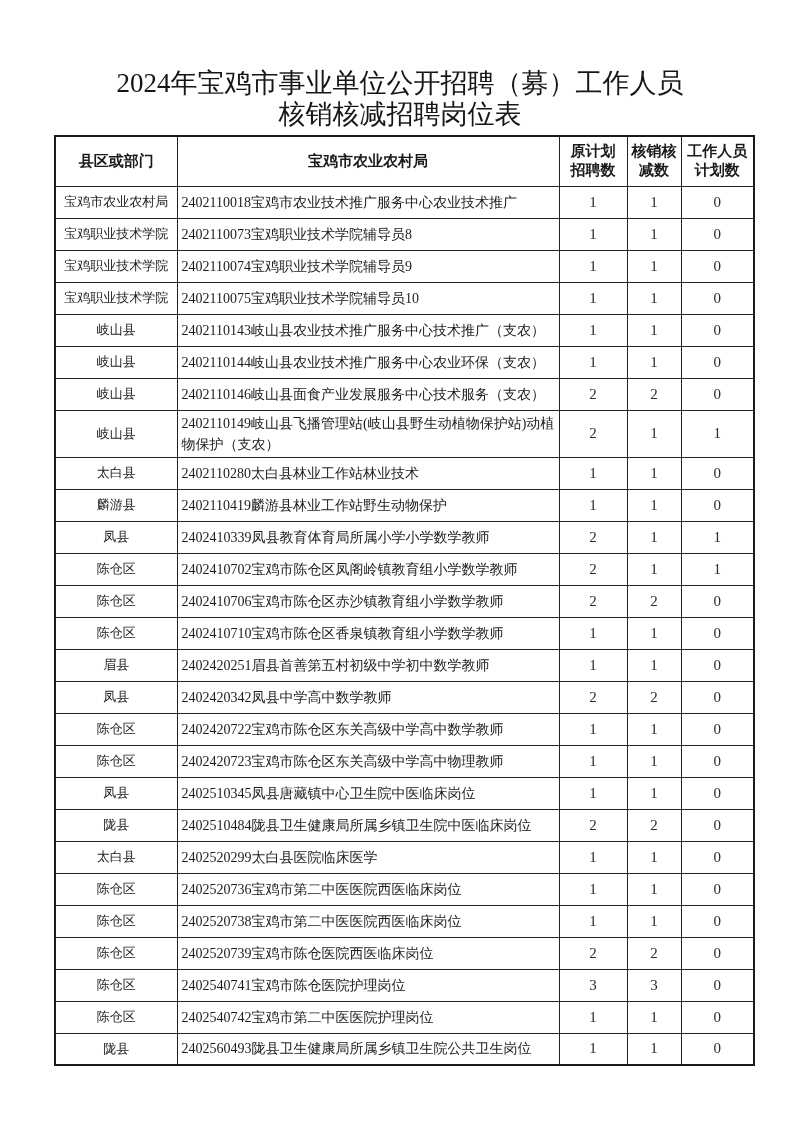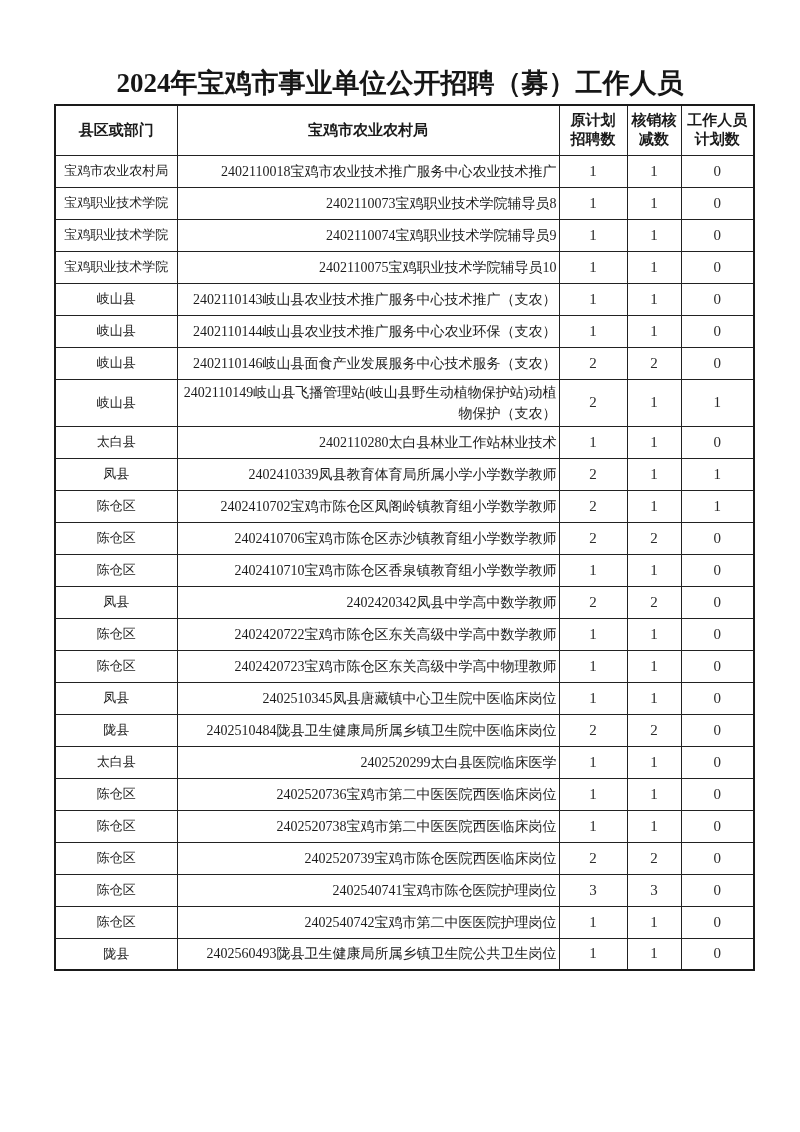--- a/index.html
+++ b/index.html
@@ -8,21 +8,21 @@
     width:800px; height:1132px;
     font-family:"Liberation Serif","DejaVu Serif",serif;
     color:#1c1c1c;
     position:relative;
     overflow:hidden;
   }
   .page { width:800px; height:1132px; background:#ffffff; }
   .title {
     margin-top:68px;
     text-align:center;
-    font-weight:bold;
+    font-weight:normal;
     font-size:27px;
     line-height:31px;
     color:#161616;
   }
   table.tbl {
     border-collapse:collapse;
     table-layout:fixed;
     width:699px;
     margin:5px 0 0 54px;
     border:2.5px solid #1a1a1a;
@@ -41,30 +41,31 @@
     font-size:15px;
     font-weight:bold;
     text-align:center;
     white-space:pre-line;
     line-height:1.3;
     color:#1a1a1a;
   }
   tbody td { height:32px; font-size:14px; }
   td.ctr { text-align:center; }
   td.dept { font-size:13px; padding:4px 1px; }
-  td.pos  { text-align:right; padding:2px 2px 2px 4px; line-height:1.5; }
+  td.pos  { text-align:left; padding:2px 2px 2px 4px; line-height:1.5; }
   td.num  { font-size:15px; color:#2a2a2a; }
 </style>
 </head>
 <body>
 
 <div class="page">
 
   <div class="title">
     <div>2024年宝鸡市事业单位公开招聘（募）工作人员</div>
+    <div>核销核减招聘岗位表</div>
   </div>
 
   <table class="tbl">
     <colgroup>
       <col class="c1">
         <col class="c2">
         <col class="c3">
         <col class="c4">
         <col class="c5">
     </colgroup>
@@ -138,20 +139,27 @@
           <td class="ctr num">1</td>
         </tr>
         <tr>
           <td class="ctr dept">太白县</td>
           <td class="pos">2402110280太白县林业工作站林业技术</td>
           <td class="ctr num">1</td>
           <td class="ctr num">1</td>
           <td class="ctr num">0</td>
         </tr>
         <tr>
+          <td class="ctr dept">麟游县</td>
+          <td class="pos">2402110419麟游县林业工作站野生动物保护</td>
+          <td class="ctr num">1</td>
+          <td class="ctr num">1</td>
+          <td class="ctr num">0</td>
+        </tr>
+        <tr>
           <td class="ctr dept">凤县</td>
           <td class="pos">2402410339凤县教育体育局所属小学小学数学教师</td>
           <td class="ctr num">2</td>
           <td class="ctr num">1</td>
           <td class="ctr num">1</td>
         </tr>
         <tr>
           <td class="ctr dept">陈仓区</td>
           <td class="pos">2402410702宝鸡市陈仓区凤阁岭镇教育组小学数学教师</td>
           <td class="ctr num">2</td>
@@ -161,20 +169,27 @@
         <tr>
           <td class="ctr dept">陈仓区</td>
           <td class="pos">2402410706宝鸡市陈仓区赤沙镇教育组小学数学教师</td>
           <td class="ctr num">2</td>
           <td class="ctr num">2</td>
           <td class="ctr num">0</td>
         </tr>
         <tr>
           <td class="ctr dept">陈仓区</td>
           <td class="pos">2402410710宝鸡市陈仓区香泉镇教育组小学数学教师</td>
+          <td class="ctr num">1</td>
+          <td class="ctr num">1</td>
+          <td class="ctr num">0</td>
+        </tr>
+        <tr>
+          <td class="ctr dept">眉县</td>
+          <td class="pos">2402420251眉县首善第五村初级中学初中数学教师</td>
           <td class="ctr num">1</td>
           <td class="ctr num">1</td>
           <td class="ctr num">0</td>
         </tr>
         <tr>
           <td class="ctr dept">凤县</td>
           <td class="pos">2402420342凤县中学高中数学教师</td>
           <td class="ctr num">2</td>
           <td class="ctr num">2</td>
           <td class="ctr num">0</td>

